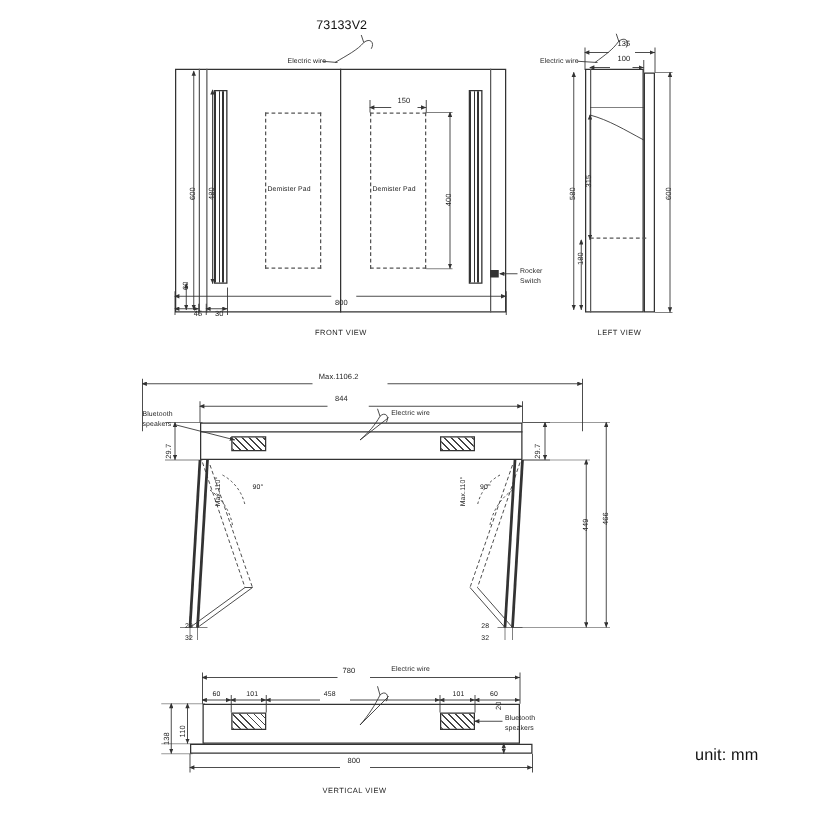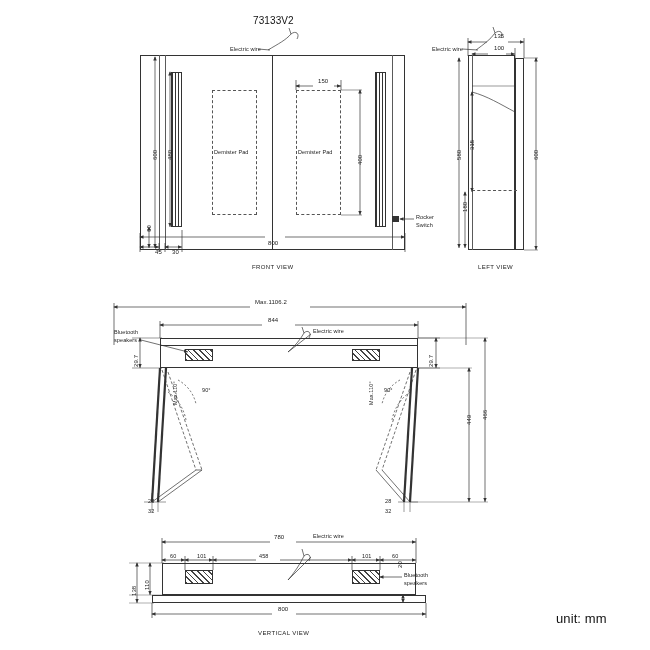--- a/index.html
+++ b/index.html
@@ -124,21 +124,21 @@
   <div class="t sm" style="left:404px;top:572px;">Bluetooth</div>
   <div class="t sm" style="left:404px;top:580px;">speakers</div>
 
   <div class="t rot" style="left:131px;top:596px;">138</div>
   <div class="t rot" style="left:144px;top:590px;">110</div>
   <div class="t rot" style="left:397px;top:568px;">20</div>
   <div class="t" style="left:278px;top:606px;">800</div>
 
   <div class="t view" style="left:258px;top:630px;">VERTICAL VIEW</div>
 
-  <div class="t unit" style="left:556px;top:611px;">unit: mm</div>
+  <div class="t unit" style="left:556px;top:596px;">unit: mm</div>
 
   <svg class="over" viewBox="0 0 650 650">
     <defs>
       <marker id="ar" markerWidth="7" markerHeight="7" refX="6" refY="2.5" orient="auto">
         <path d="M0,0 L6,2.5 L0,5 z" fill="#333"></path>
       </marker>
       <marker id="arS" markerWidth="7" markerHeight="7" refX="1" refY="2.5" orient="auto">
         <path d="M6,0 L0,2.5 L6,5 z" fill="#333"></path>
       </marker>
     </defs>

